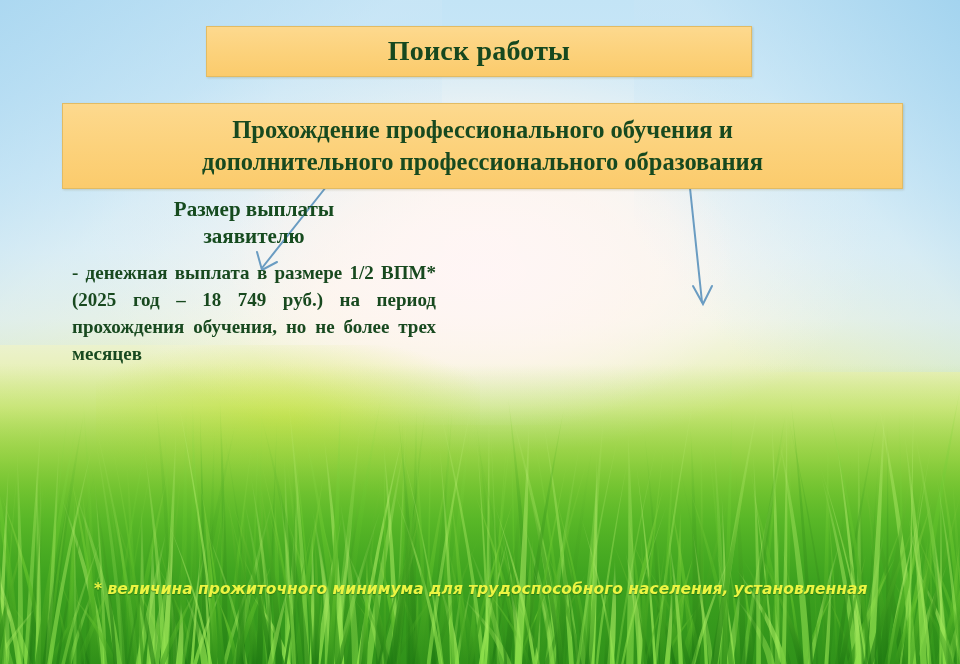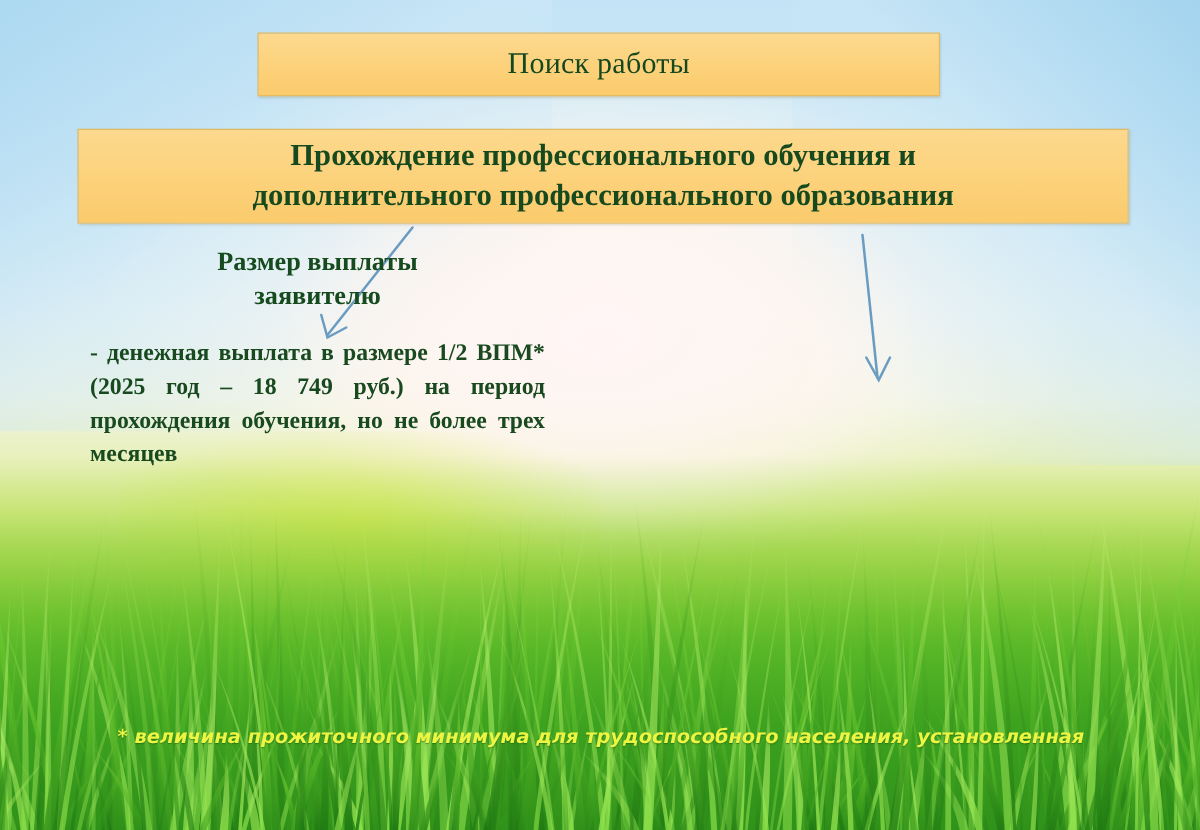--- a/index.html
+++ b/index.html
@@ -78,29 +78,29 @@
     box-shadow: 1px 1px 2px rgba(120,100,40,0.22);
     display: flex;
     align-items: center;
     justify-content: center;
     text-align: center;
   }
   #title-box {
     left: 206px; top: 26px; width: 544px; height: 49px;
   }
   #title-box .txt {
-    font-size: 24px;
-    font-weight: normal;
+    font-size: 28px;
+    font-weight: bold;
     color: #16481f;
     letter-spacing: 0.2px;
     line-height: 1.1;
     text-align: right;
   }
   #subtitle-box {
-    left: 62px; top: 103px; width: 841px; height: 76px;
+    left: 62px; top: 103px; width: 841px; height: 86px;
     padding: 0 12px;
     box-sizing: border-box;
   }
   #subtitle-box .txt {
     font-size: 24.5px;
     font-weight: bold;
     color: #17491f;
     line-height: 1.32;
   }
 
@@ -117,21 +117,21 @@
     line-height: 1.28;
   }
   .para {
     font-size: 19px;
     font-weight: bold;
     color: #18491f;
     line-height: 1.42;
   }
 
   #left-col { left: 72px; top: 196px; width: 364px; }
-  #left-col .col-head { margin: 0 0 20px 0; }
+  #left-col .col-head { margin: 0 0 10px 0; }
   #left-col .p1 { text-align: justify; text-align-last: left; margin: 0; }
   #left-col .p2 { text-align: justify; text-align-last: left; margin: 18px 0 0 12px; }
 
   #right-col { left: 500px; top: 210px; width: 420px; }
   #right-col .col-head { margin: 0 0 44px 0; }
   #right-col .bullet { font-size: 19.5px; font-weight: bold; color: #18491f; margin: 0 0 30px 14px; }
 
   
   #footnote {
     position: absolute;

